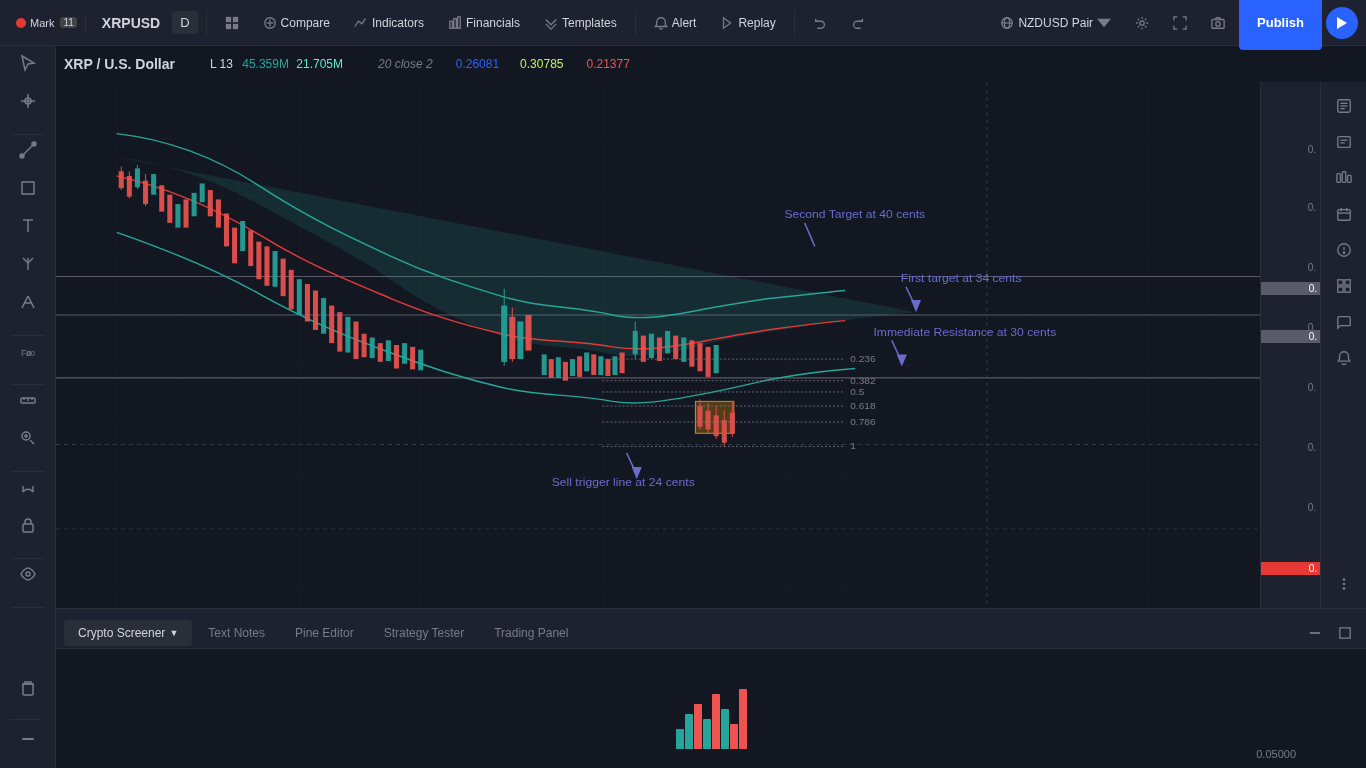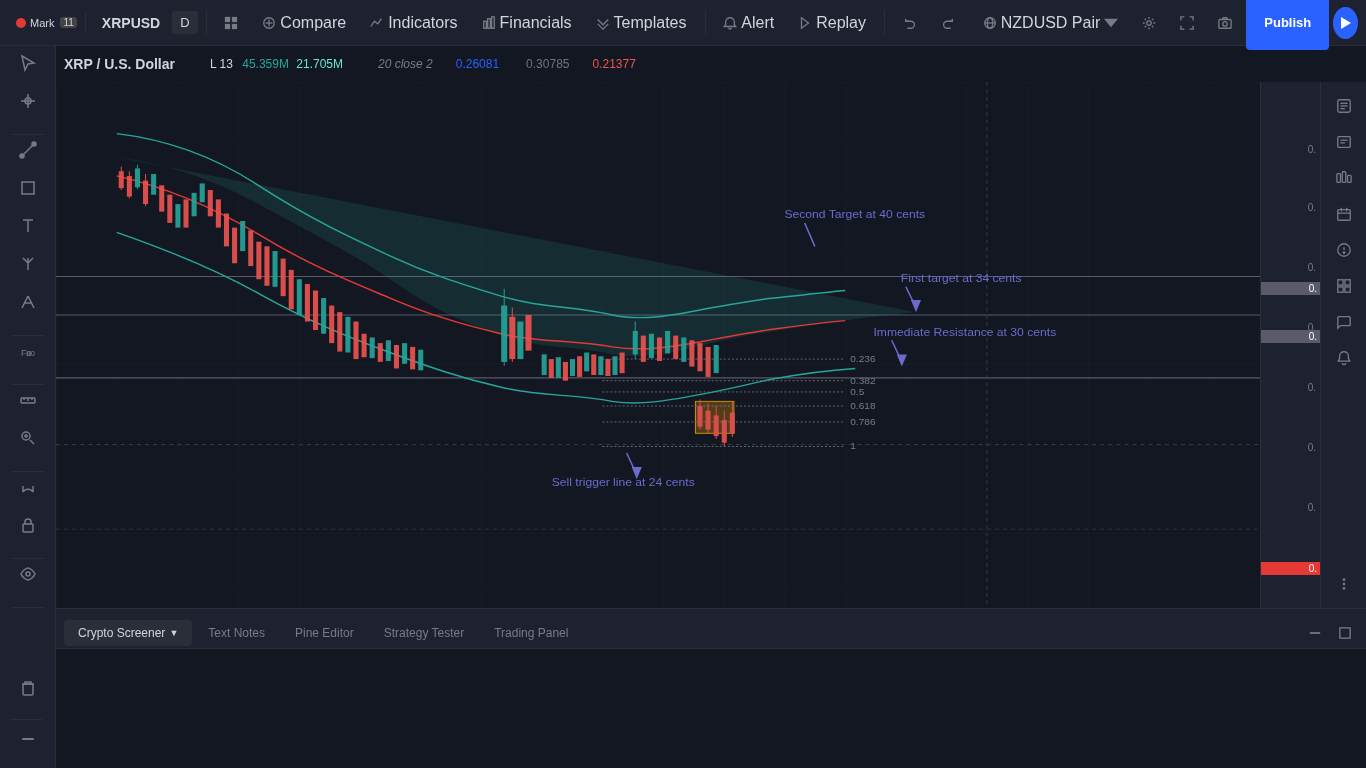--- a/index.html
+++ b/index.html
@@ -22,21 +22,21 @@
       font-size: 14px; font-weight: 700; color: #d1d4dc;
       padding: 4px 8px; cursor: pointer;
     }
     .toolbar-interval {
       font-size: 13px; color: #d1d4dc; padding: 4px 8px;
       background: #2a2e39; border-radius: 3px; cursor: pointer;
     }
     .toolbar-btn {
       display: flex; align-items: center; gap: 4px;
       padding: 5px 10px; border-radius: 4px; cursor: pointer;
-      color: #d1d4dc; font-size: 16px; background: transparent;
+      color: #d1d4dc; font-size: 12px; background: transparent;
       border: none; white-space: nowrap; text-align: right;
     }
     .toolbar-btn svg { width: 14px; height: 14px; }
     .toolbar-sep { width: 1px; height: 26px; background: #2a2e39; margin: 0 4px; }
     .spacer { flex: 1; }
     .toolbar-publish {
       background: #2962ff; color: #fff; border: none;
       padding: 20px 18px; border-radius: 4px; font-size: 13px;
       font-weight: 600; cursor: pointer;
     }
@@ -378,21 +378,21 @@
 
     <div id="chart-header">
       <span class="chart-title">XRP / U.S. Dollar</span>
       <span class="chart-price-info">
         <span>L 13</span>
         <span style="color:#26a69a;margin-left:6px;">45.359M</span>
         <span style="color:#5eead4;margin-left:4px;">21.705M</span>
       </span>
       <span style="margin-left:16px;color:#787b86;font-style:italic;">20 close 2</span>
       <span style="margin-left:4px;" class="price-val">0.26081</span>
-      <span style="margin-left:8px;color:#737373;text-align:right;">0.30785</span>
+      <span style="margin-left:2px;color:#bef264;text-align:right;">0.30785</span>
       <span style="margin-left:4px;color:#ef5350;">0.21377</span>
     </div>
 
     <div id="chart-row">
 
       <div id="chart-main">
 
         <svg id="chart-canvas" viewBox="0 0 1190 560" preserveAspectRatio="none" xmlns="http://www.w3.org/2000/svg">
 
           <defs>
@@ -655,15 +655,30 @@
               </svg>
           </div>
           <div class="btab-action-btn">
             <svg viewBox="0 0 14 14" fill="none" stroke="currentColor" stroke-width="1.5" width="12" height="12">
                 <rect x="1" y="1" width="12" height="12"></rect>
               </svg>
           </div>
         </div>
       </div>
 
+      <div id="bottom-content">
+
+        <div class="bottom-mini-chart">
+          <div class="mini-bar" style="height:20px;background:#26a69a;"></div>
+          <div class="mini-bar" style="height:35px;background:#26a69a;"></div>
+          <div class="mini-bar" style="height:45px;background:#ef5350;"></div>
+          <div class="mini-bar" style="height:30px;background:#26a69a;"></div>
+          <div class="mini-bar" style="height:55px;background:#ef5350;"></div>
+          <div class="mini-bar" style="height:40px;background:#26a69a;"></div>
+          <div class="mini-bar" style="height:25px;background:#ef5350;"></div>
+          <div class="mini-bar" style="height:60px;background:#ef5350;"></div>
+        </div>
+
+        <div style="position:absolute;bottom:8px;right:70px;font-size:11px;color:#787b86;">0.05000</div>
+      </div>
     </div>
   </div>
 </div>
 
 </body></html>

